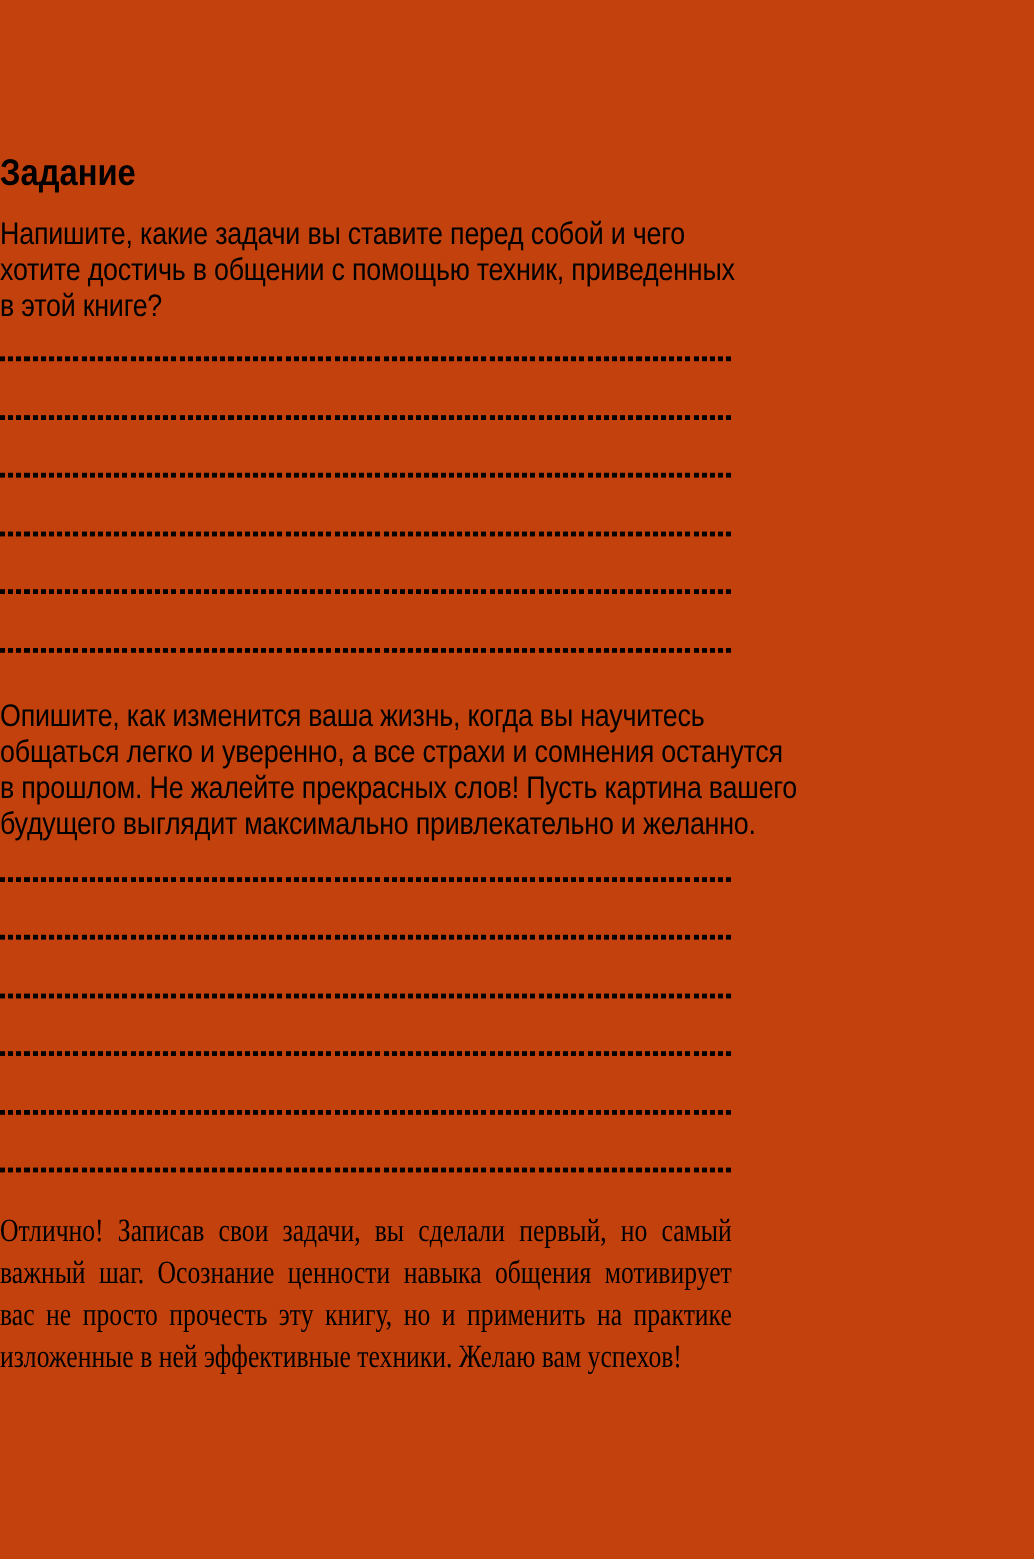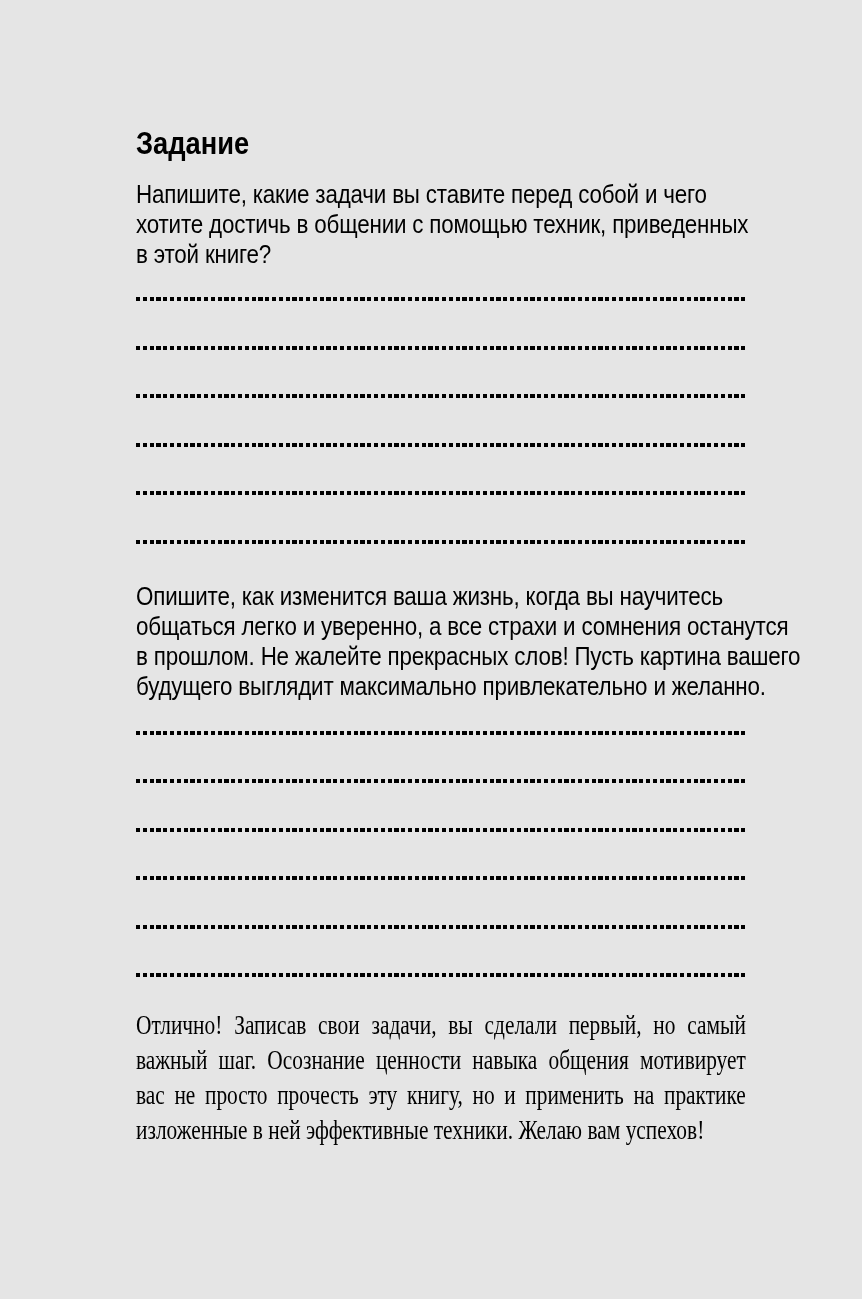--- a/index.html
+++ b/index.html
@@ -4,23 +4,22 @@
 <style>
   html, body {
     margin: 0;
     padding: 0;
     background: #ffffff;
   }
   .page {
     position: relative;
     width: 862px;
     height: 1299px;
-    background: #e5e5e5;
+    background: #c2410c;
     box-sizing: border-box;
-    padding-left: 136px;
     overflow: hidden;
     color: #000000;
     font-family: "Liberation Sans", sans-serif;
   }
   .page-title {
     margin: 128px 0 0 0;
     font-size: 31px;
     line-height: 31px;
     font-weight: 700;
     transform: scaleX(0.88);

